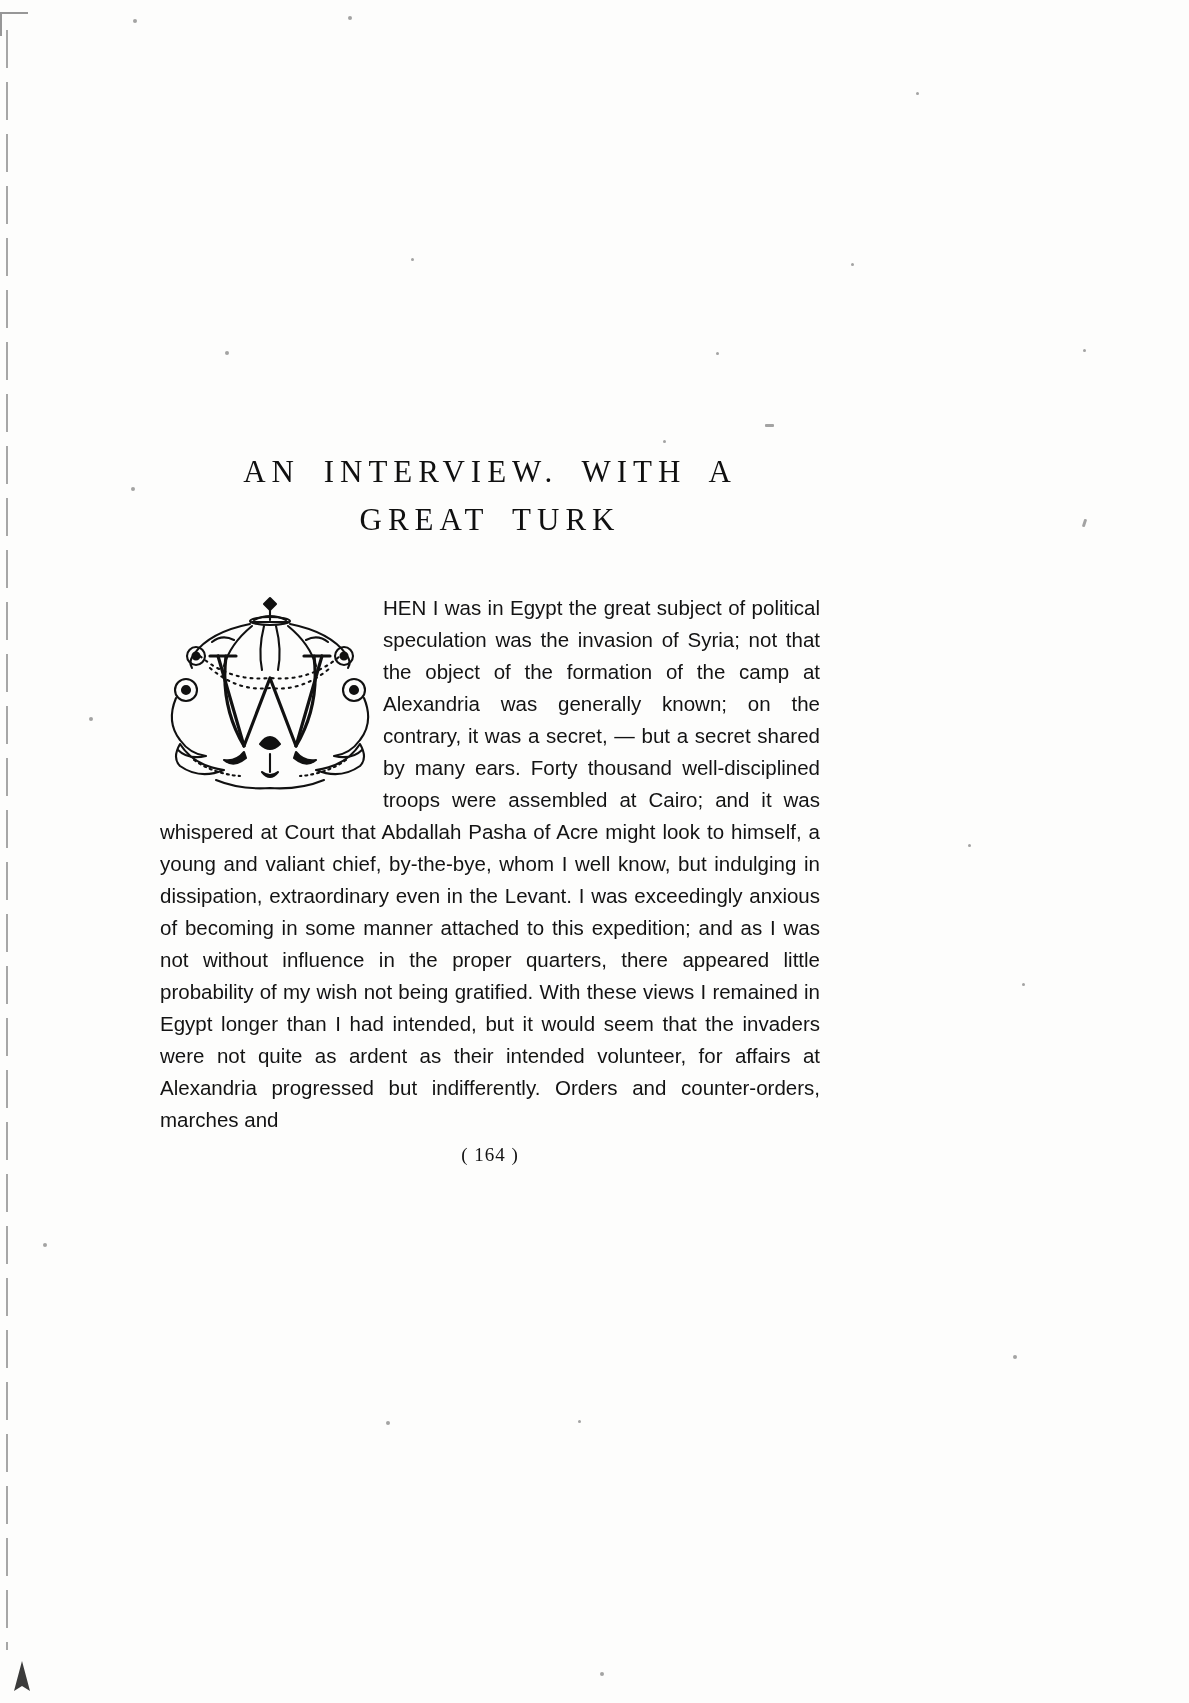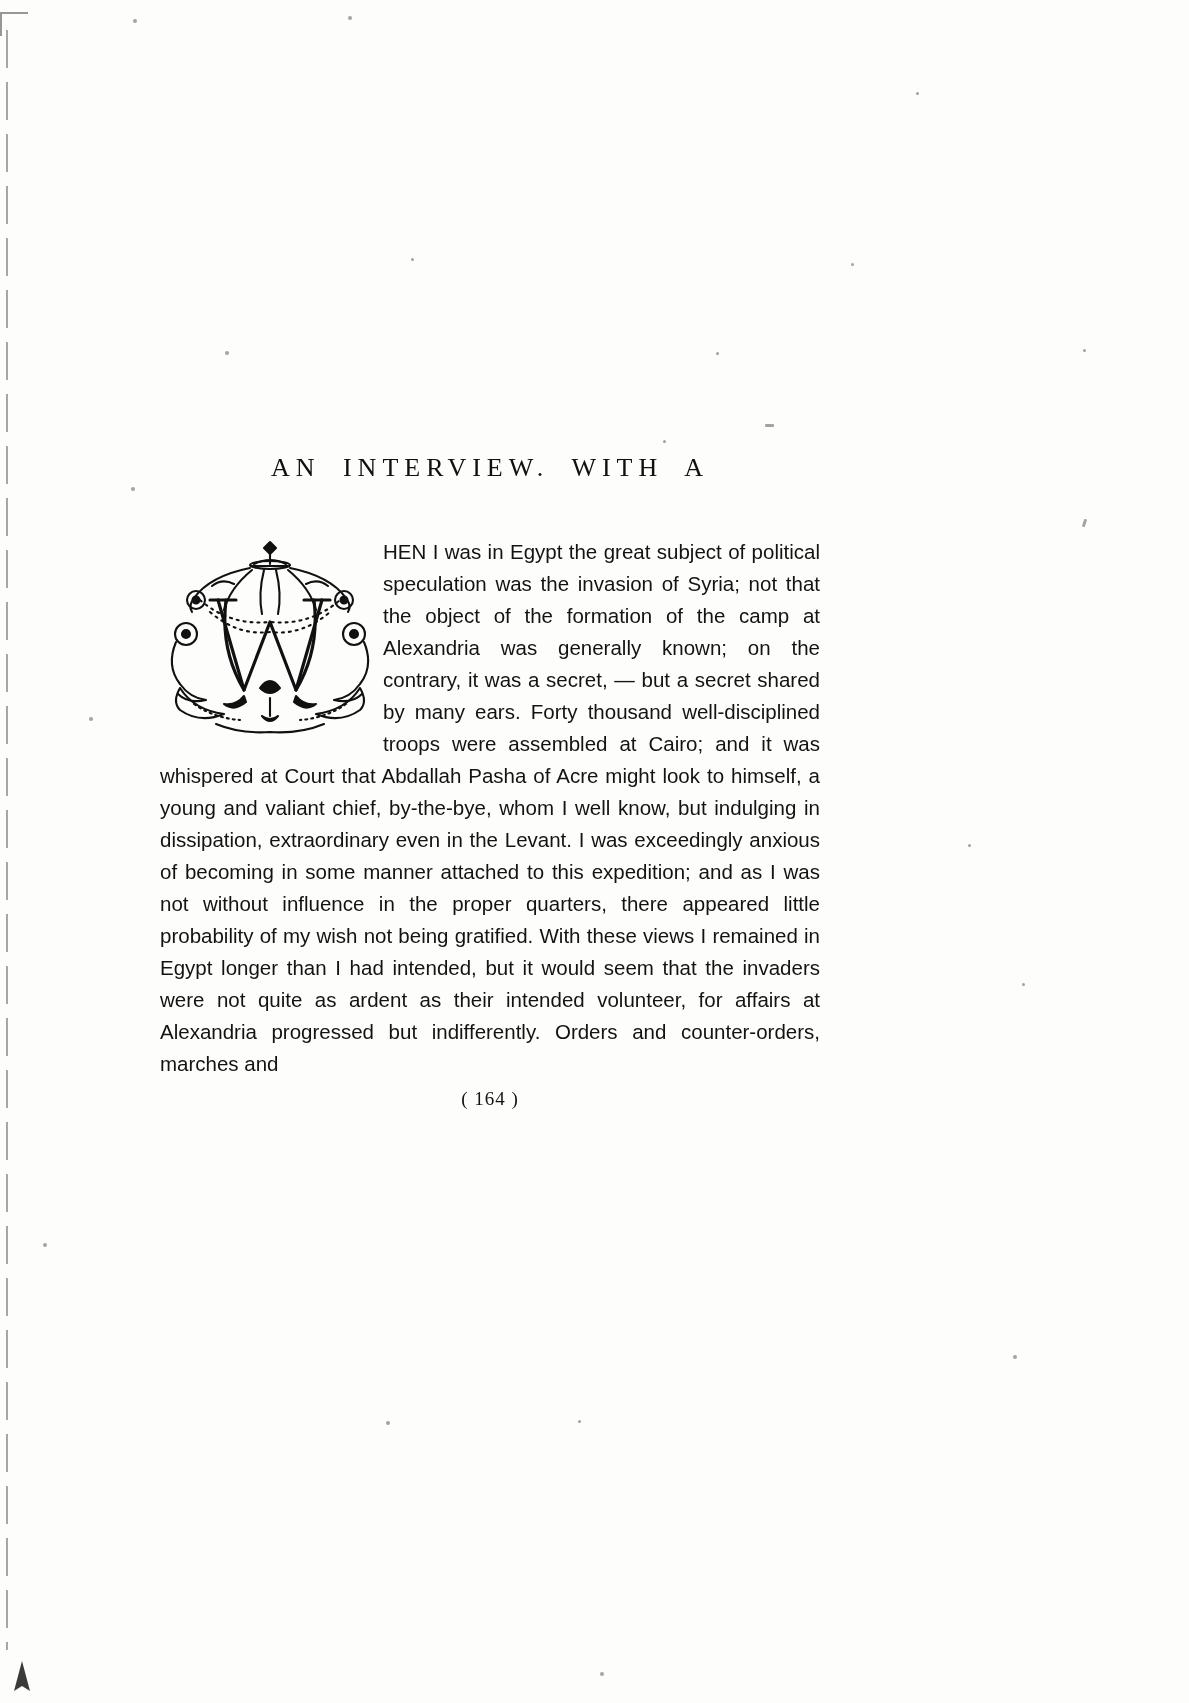--- a/index.html
+++ b/index.html
@@ -58,21 +58,21 @@
   .content {
     position: absolute;
     left: 160px;
     top: 448px;
     width: 660px;
   }
 
   .title {
     text-align: center;
     font-family: "Liberation Serif", serif;
-    font-size: 26px;
+    font-size: 31px;
     letter-spacing: 6px;
     color: #101010;
     line-height: 1.55;
     font-weight: 400;
     word-spacing: 10px;
     margin: 0 0 26px 0;
   }
   .title-line2 {
     display: block;
   }
@@ -140,20 +140,21 @@
   <div class="speck" style="left:43px;   top:1243px; width:4px; height:4px;"></div>
   <div class="speck" style="left:1013px; top:1355px; width:4px; height:4px;"></div>
   <div class="speck" style="left:386px;  top:1421px; width:4px; height:4px;"></div>
   <div class="speck" style="left:578px;  top:1420px; width:3px; height:3px;"></div>
   <div class="speck" style="left:600px;  top:1672px; width:4px; height:4px;"></div>
 
   <div class="content">
 
     <h1 class="title">
       <span>AN  INTERVIEW.  WITH  A</span>
+      <span class="title-line2">GREAT  TURK</span>
     </h1>
 
     <div class="body-block">
 
       <div class="dropcap">
         <svg viewBox="0 0 215 215" width="215" height="215" aria-hidden="true">
           <g fill="none" stroke="#111" stroke-width="2.1" stroke-linecap="round" stroke-linejoin="round">
 
             <path d="M104 10 l6 -6 l6 6 l-6 6 z" fill="#111"></path>
             <path d="M110 16 v10"></path>

